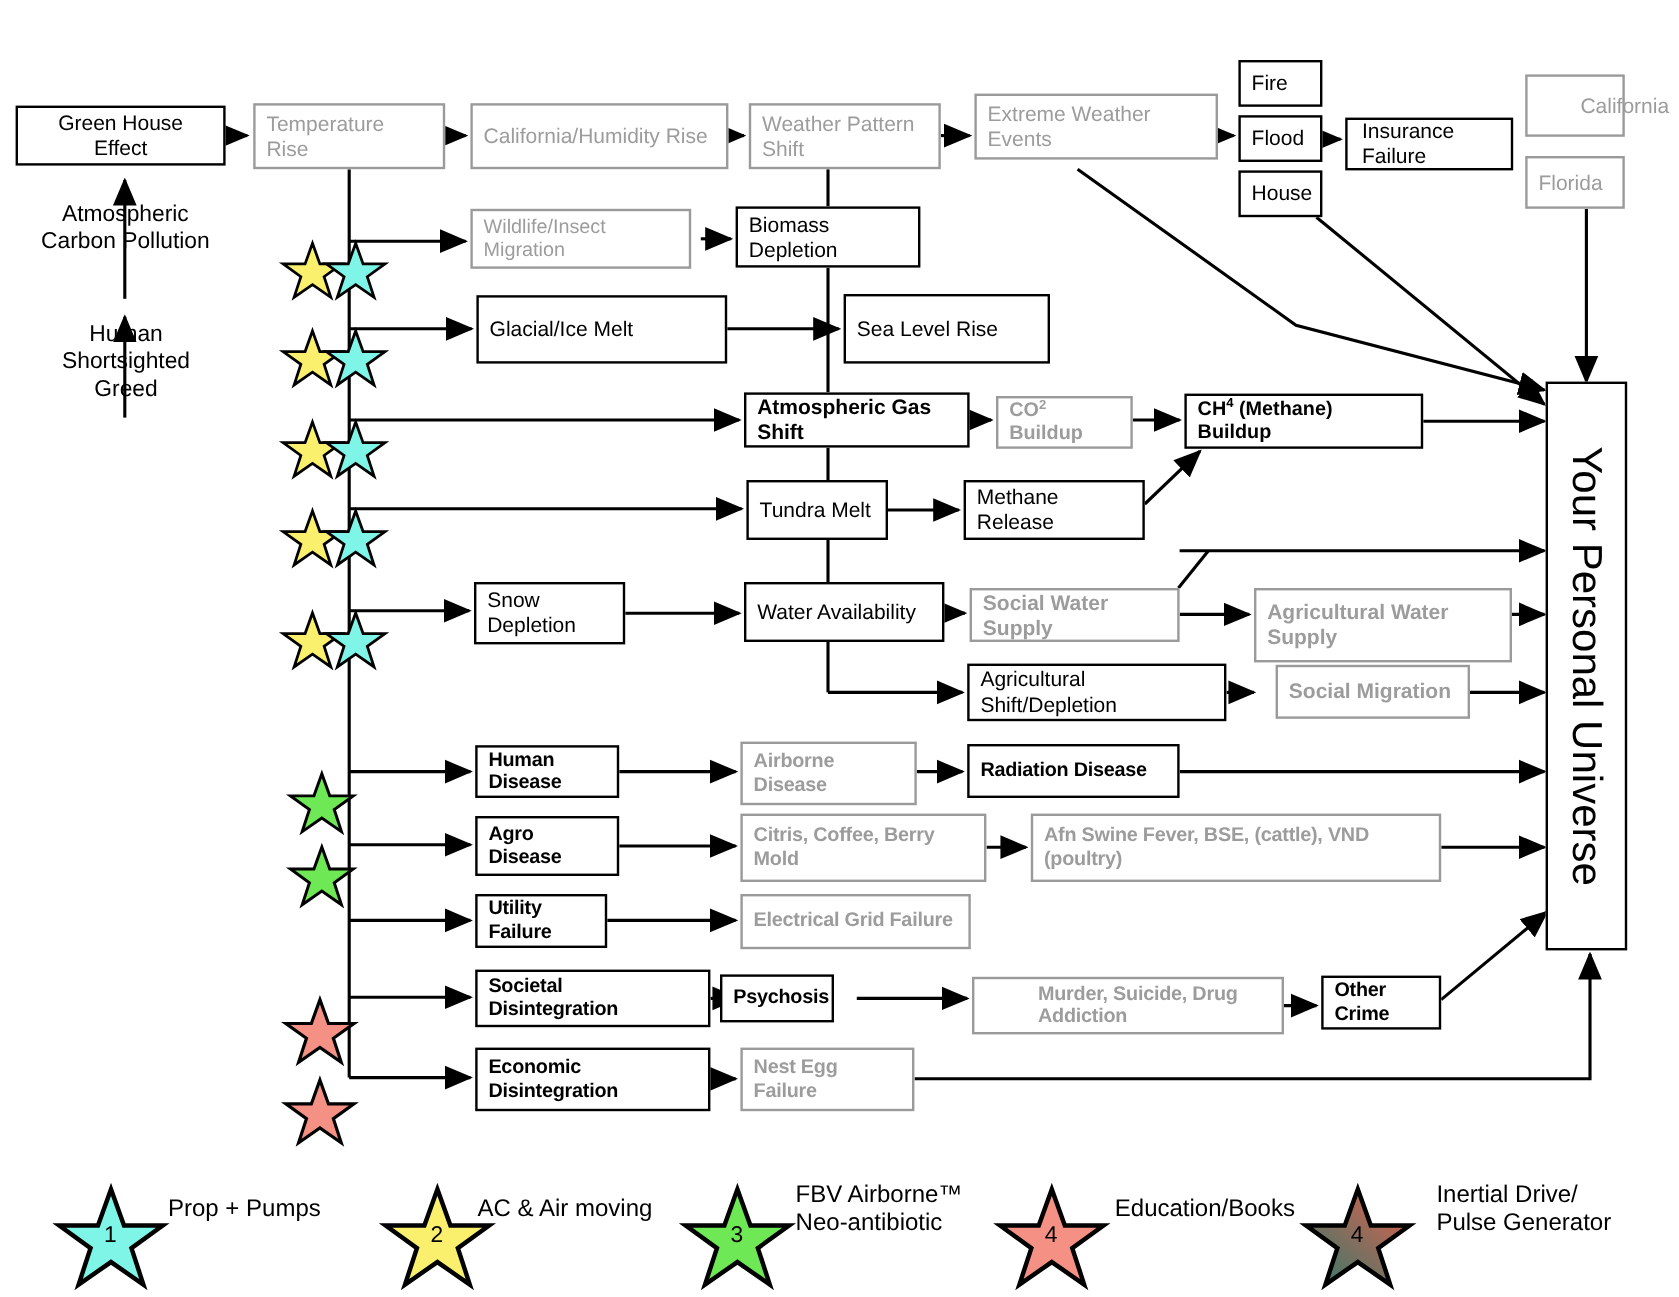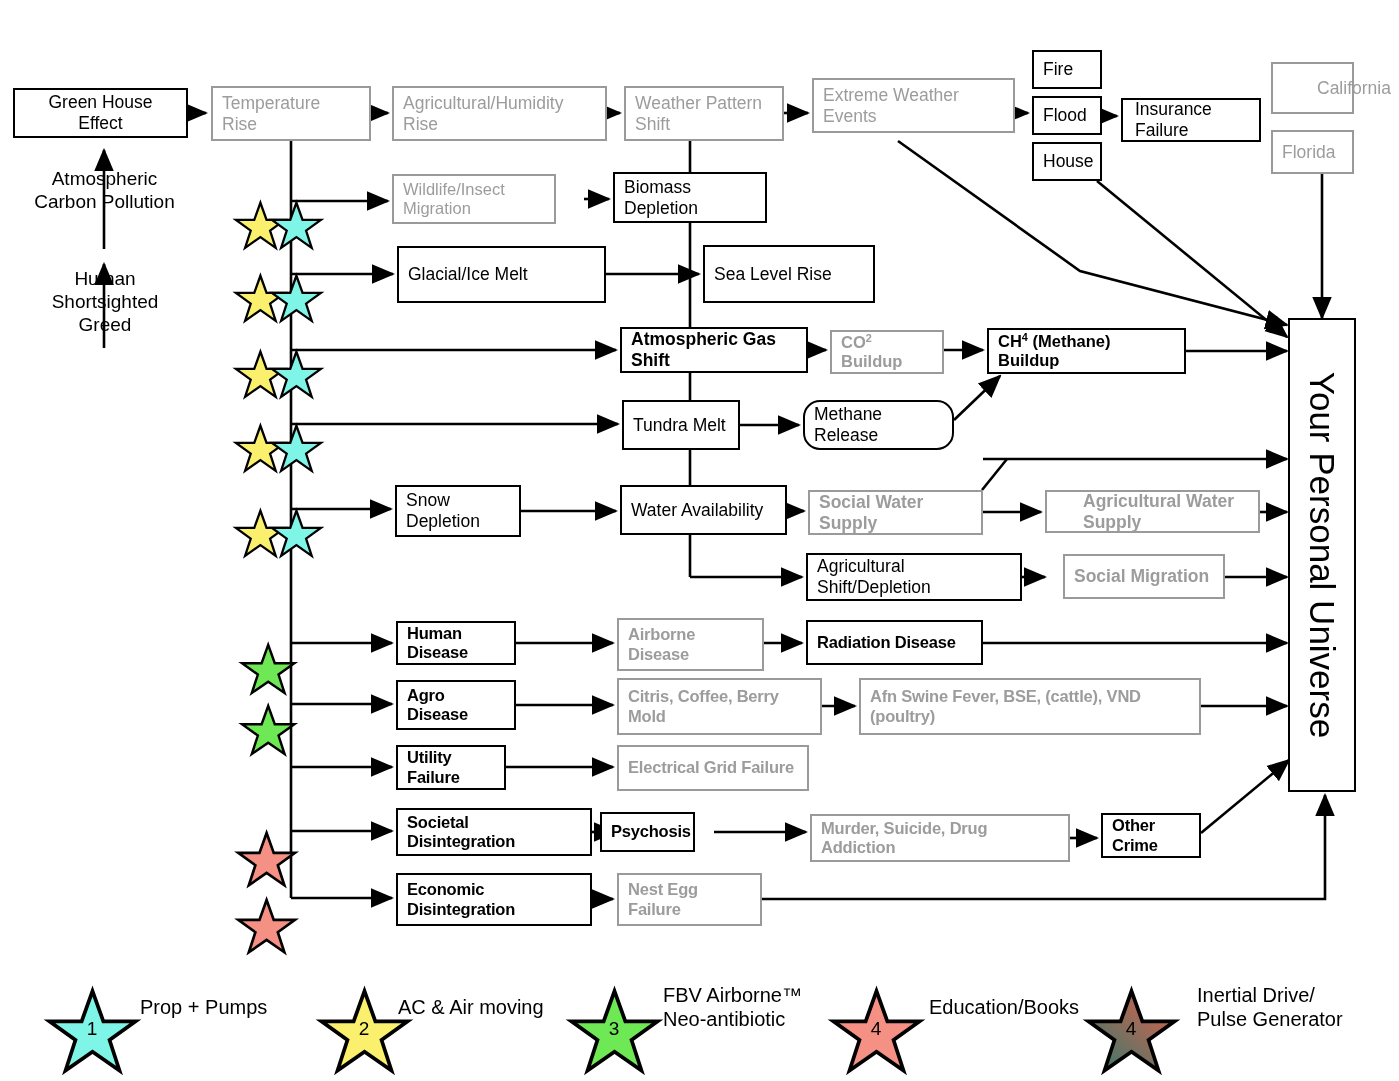--- a/index.html
+++ b/index.html
@@ -232,21 +232,21 @@
 
   <div class="univ" style="left:1288px;top:318px;width:64px;height:470px;">
     <span>Your Personal Universe</span>
   </div>
 
   <div id="node-host">
       <div class="node gry" style="left: 211px; top: 86px; width: 160px; height: 55px;">
         <span class="txt f17" style="white-space: pre-line;">Temperature Rise</span>
       </div>
       <div class="node gry" style="left: 392px; top: 86px; width: 215px; height: 55px;">
-        <span class="txt f17" style="white-space: pre-line;">Agricultural/Humidity Rise</span>
+        <span class="txt f17" style="white-space: pre-line;">California/Humidity Rise</span>
       </div>
       <div class="node gry" style="left: 624px; top: 86px; width: 160px; height: 55px;">
         <span class="txt f17" style="white-space: pre-line;">Weather Pattern Shift</span>
       </div>
       <div class="node gry" style="left: 812px; top: 78px; width: 203px; height: 55px;">
         <span class="txt f17" style="white-space: pre-line;">Extreme Weather Events</span>
       </div>
       <div class="node blk" style="left: 1032px; top: 50px; width: 70px; height: 39px;">
         <span class="txt f17" style="white-space: pre-line;">Fire</span>
       </div>
@@ -258,21 +258,21 @@
       </div>
       <div class="node blk" style="left: 1121px; top: 98px; width: 140px; height: 44px;">
         <span class="txt f17" style="white-space: pre-line; padding-left: 12px;">Insurance Failure</span>
       </div>
       <div class="node gry" style="left: 1271px; top: 62px; width: 83px; height: 52px; padding-left: 35px;">
         <span class="txt f17" style="white-space: pre-line;">California</span>
       </div>
       <div class="node gry" style="left: 1271px; top: 130px; width: 83px; height: 44px;">
         <span class="txt f17" style="white-space: pre-line;">Florida</span>
       </div>
-      <div class="node gry" style="left: 392px; top: 174px; width: 164px; height: 50px;">
+      <div class="node gry" style="left: 392px; top: 174px; width: 184px; height: 50px;">
         <span class="txt f16" style="white-space: pre-line;">Wildlife/Insect Migration</span>
       </div>
       <div class="node blk" style="left: 613px; top: 172px; width: 154px; height: 51px;">
         <span class="txt f17" style="white-space: pre-line;">Biomass Depletion</span>
       </div>
       <div class="node blk" style="left: 397px; top: 246px; width: 209px; height: 57px;">
         <span class="txt f17" style="white-space: pre-line;">Glacial/Ice Melt</span>
       </div>
       <div class="node blk" style="left: 703px; top: 245px; width: 172px; height: 58px;">
         <span class="txt f17" style="white-space: pre-line;">Sea Level Rise</span>
@@ -282,33 +282,33 @@
       </div>
       <div class="node gry" style="left: 830px; top: 330px; width: 114px; height: 44px;">
         <span class="txt f16 bold">CO<sup>2</sup> Buildup</span>
       </div>
       <div class="node blk" style="left: 987px; top: 328px; width: 199px; height: 46px;">
         <span class="txt f16 bold">CH<sup>4</sup> (Methane) Buildup</span>
       </div>
       <div class="node blk" style="left: 622px; top: 400px; width: 118px; height: 50px;">
         <span class="txt f17" style="white-space: pre-line;">Tundra Melt</span>
       </div>
-      <div class="node blk" style="left: 803px; top: 400px; width: 151px; height: 50px; border-radius: 17px;">
+      <div class="node blk" style="left: 803px; top: 400px; width: 151px; height: 50px;">
         <span class="txt f17" style="white-space: pre-line;">Methane Release</span>
       </div>
       <div class="node blk" style="left: 395px; top: 485px; width: 126px; height: 52px; align-items: center;">
         <span class="txt f17" style="white-space: pre-line;">Snow Depletion</span>
       </div>
       <div class="node blk" style="left: 620px; top: 485px; width: 167px; height: 50px;">
         <span class="txt f17" style="white-space: pre-line;">Water Availability</span>
       </div>
       <div class="node gry" style="left: 808px; top: 490px; width: 175px; height: 45px;">
         <span class="txt f17 bold" style="white-space: pre-line;">Social Water Supply</span>
       </div>
-      <div class="node gry" style="left: 1045px; top: 490px; width: 215px; height: 43px; padding-left: 27px;">
+      <div class="node gry" style="left: 1045px; top: 490px; width: 215px; height: 62px;">
         <span class="txt f17 bold" style="white-space: pre-line;">Agricultural Water Supply</span>
       </div>
       <div class="node blk" style="left: 806px; top: 553px; width: 216px; height: 48px;">
         <span class="txt f17" style="white-space: pre-line;">Agricultural Shift/Depletion</span>
       </div>
       <div class="node gry" style="left: 1049px; top: 554px; width: 162px; height: 45px; margin-left: 14px;">
         <span class="txt f17 bold" style="white-space: pre-line;">Social Migration</span>
       </div>
       <div class="node blk" style="left: 396px; top: 621px; width: 120px; height: 44px;">
         <span class="txt f16 cond" style="white-space: pre-line;">Human Disease</span>
@@ -337,21 +337,21 @@
       <div class="node gry" style="left: 617px; top: 745px; width: 192px; height: 46px;">
         <span class="txt f16 cond" style="white-space: pre-line;">Electrical Grid Failure</span>
       </div>
       <div class="node blk" style="left: 396px; top: 808px; width: 196px; height: 48px;">
         <span class="txt f16 cond" style="white-space: pre-line;">Societal Disintegration</span>
       </div>
       <div class="node blk" style="left: 600px; top: 812px; width: 95px; height: 40px;">
         <span class="txt f16 cond" style="white-space: pre-line;">Psychosis</span>
       </div>
       <div class="node gry" style="left: 810px; top: 814px; width: 260px; height: 48px;">
-        <span class="txt f16 cond" style="white-space: pre-line;">Murder, Suicide, Drug Addiction</span>
+        <span class="txt f16 cond" style="white-space: pre-line; margin-left: 44px;">Murder, Suicide, Drug Addiction</span>
       </div>
       <div class="node blk" style="left: 1101px; top: 813px; width: 100px; height: 45px;">
         <span class="txt f16 cond" style="white-space: pre-line;">Other Crime</span>
       </div>
       <div class="node blk" style="left: 396px; top: 873px; width: 196px; height: 53px;">
         <span class="txt f16 cond" style="white-space: pre-line;">Economic Disintegration</span>
       </div>
       <div class="node gry" style="left: 617px; top: 873px; width: 145px; height: 53px;">
         <span class="txt f16 cond" style="white-space: pre-line;">Nest Egg Failure</span>
       </div>

